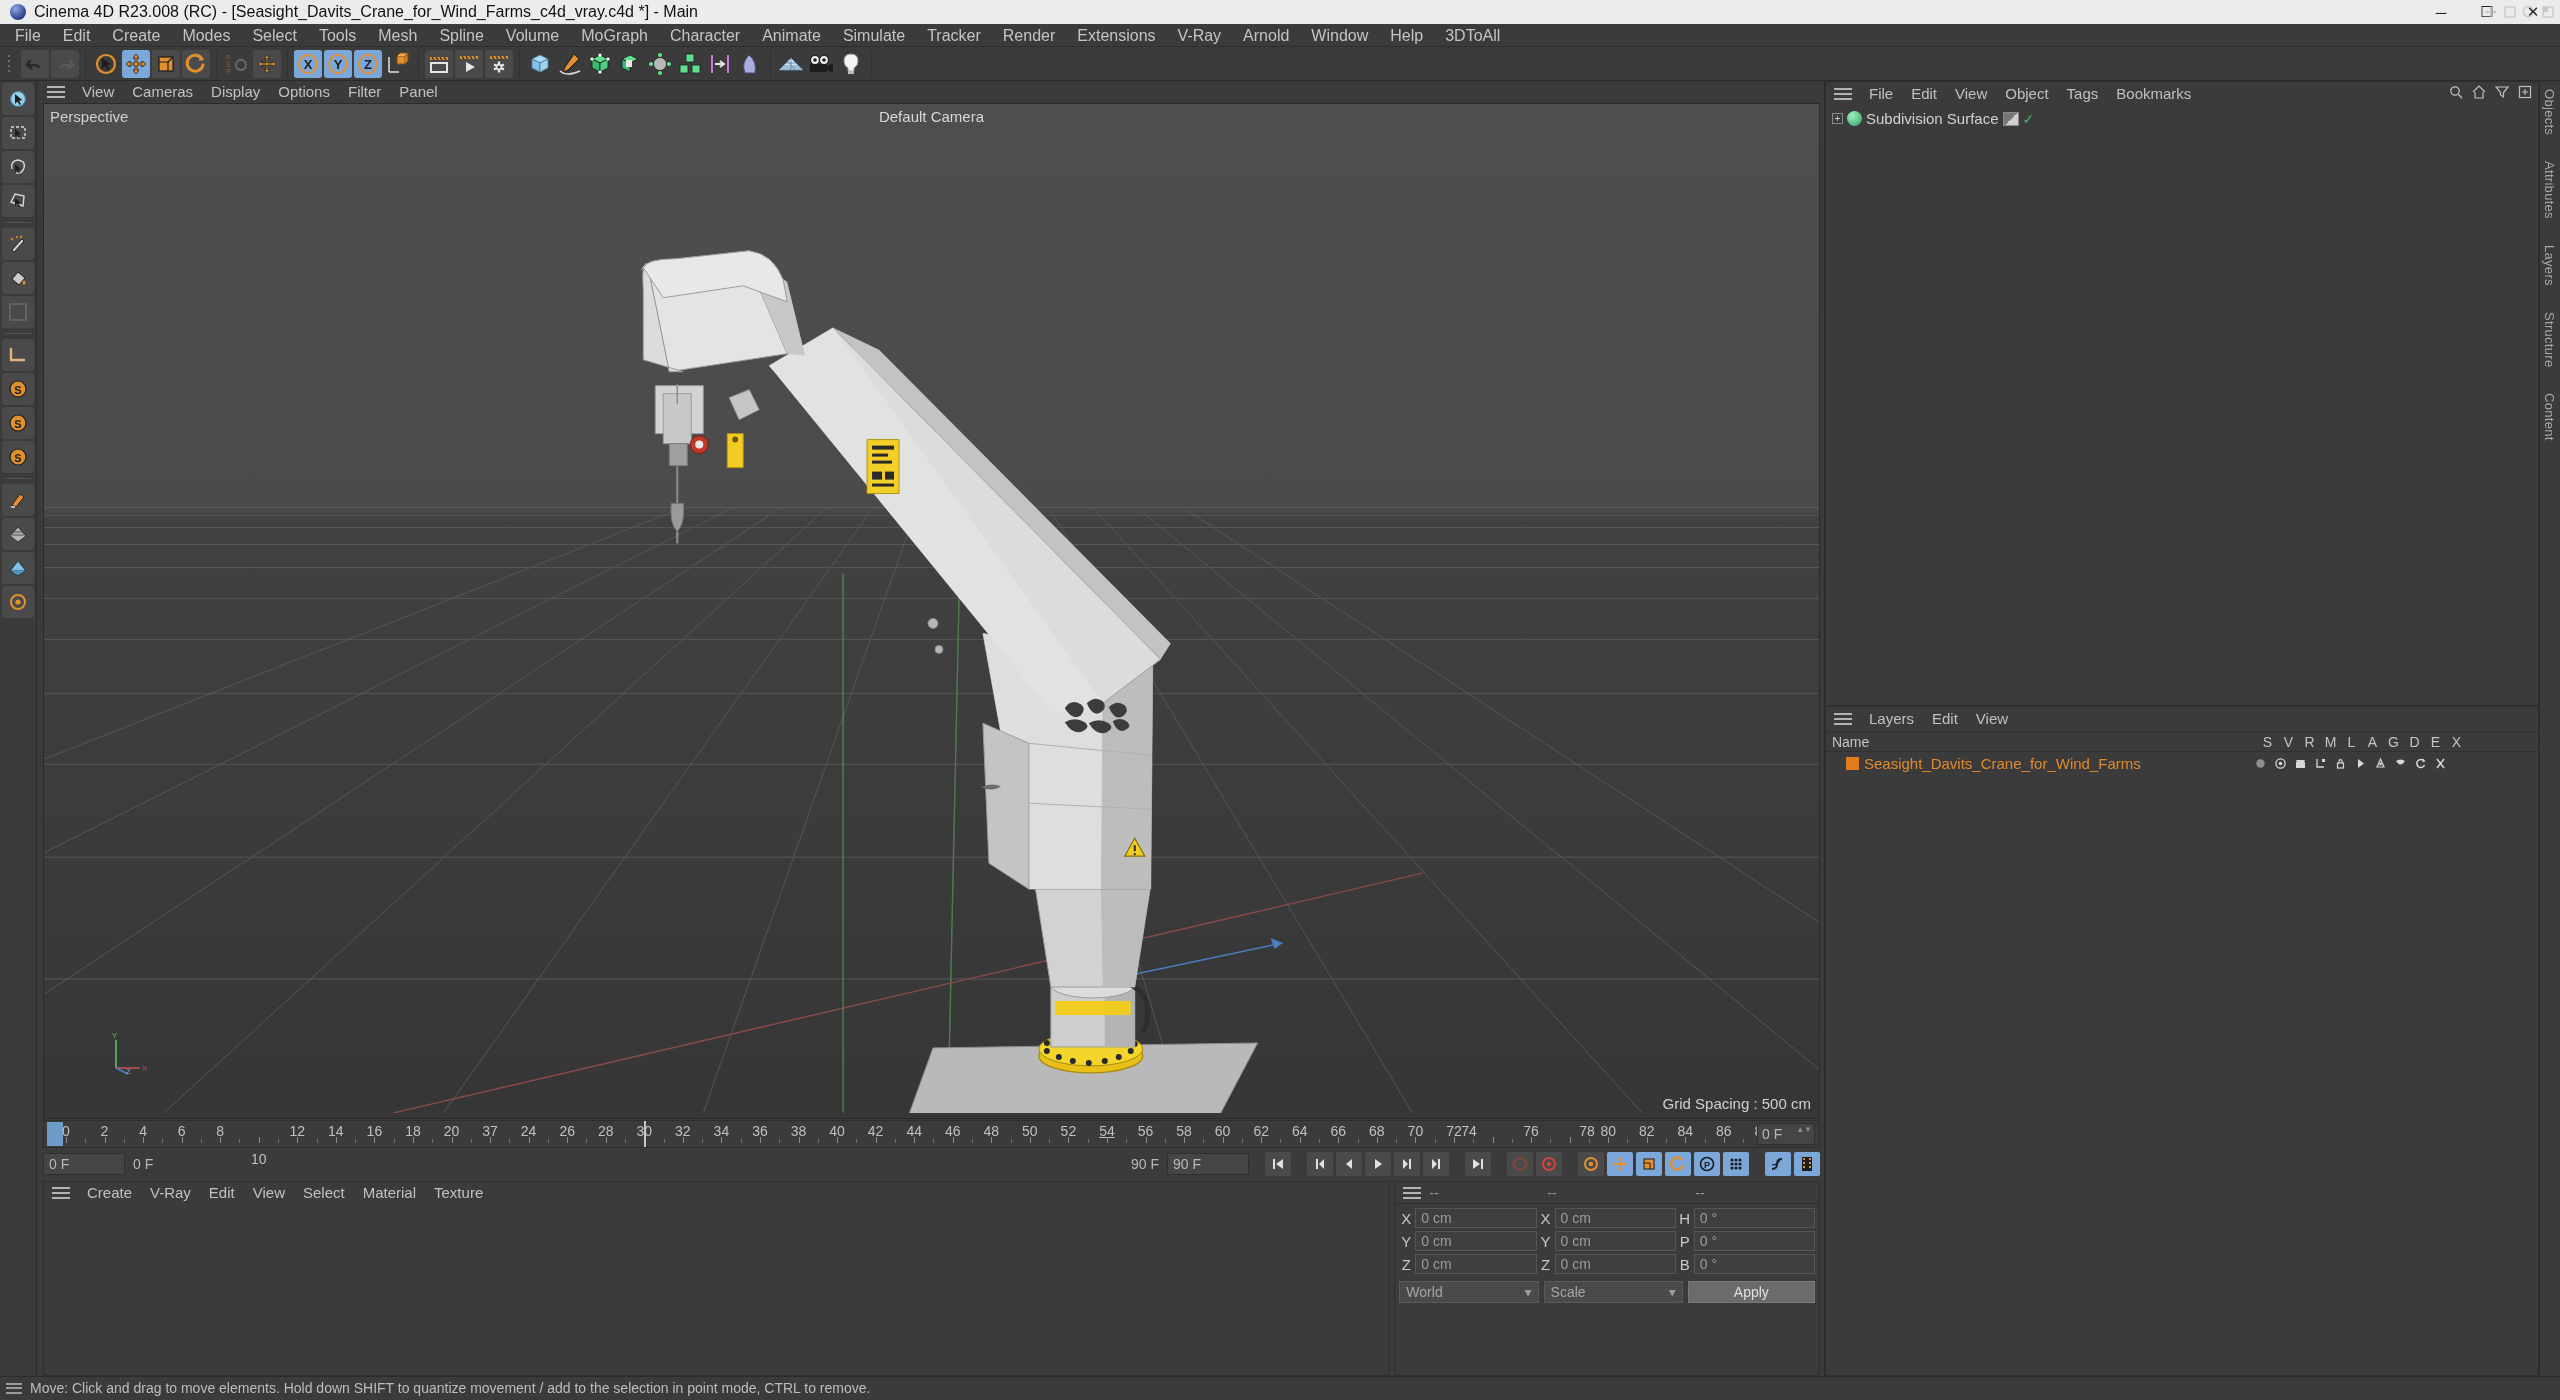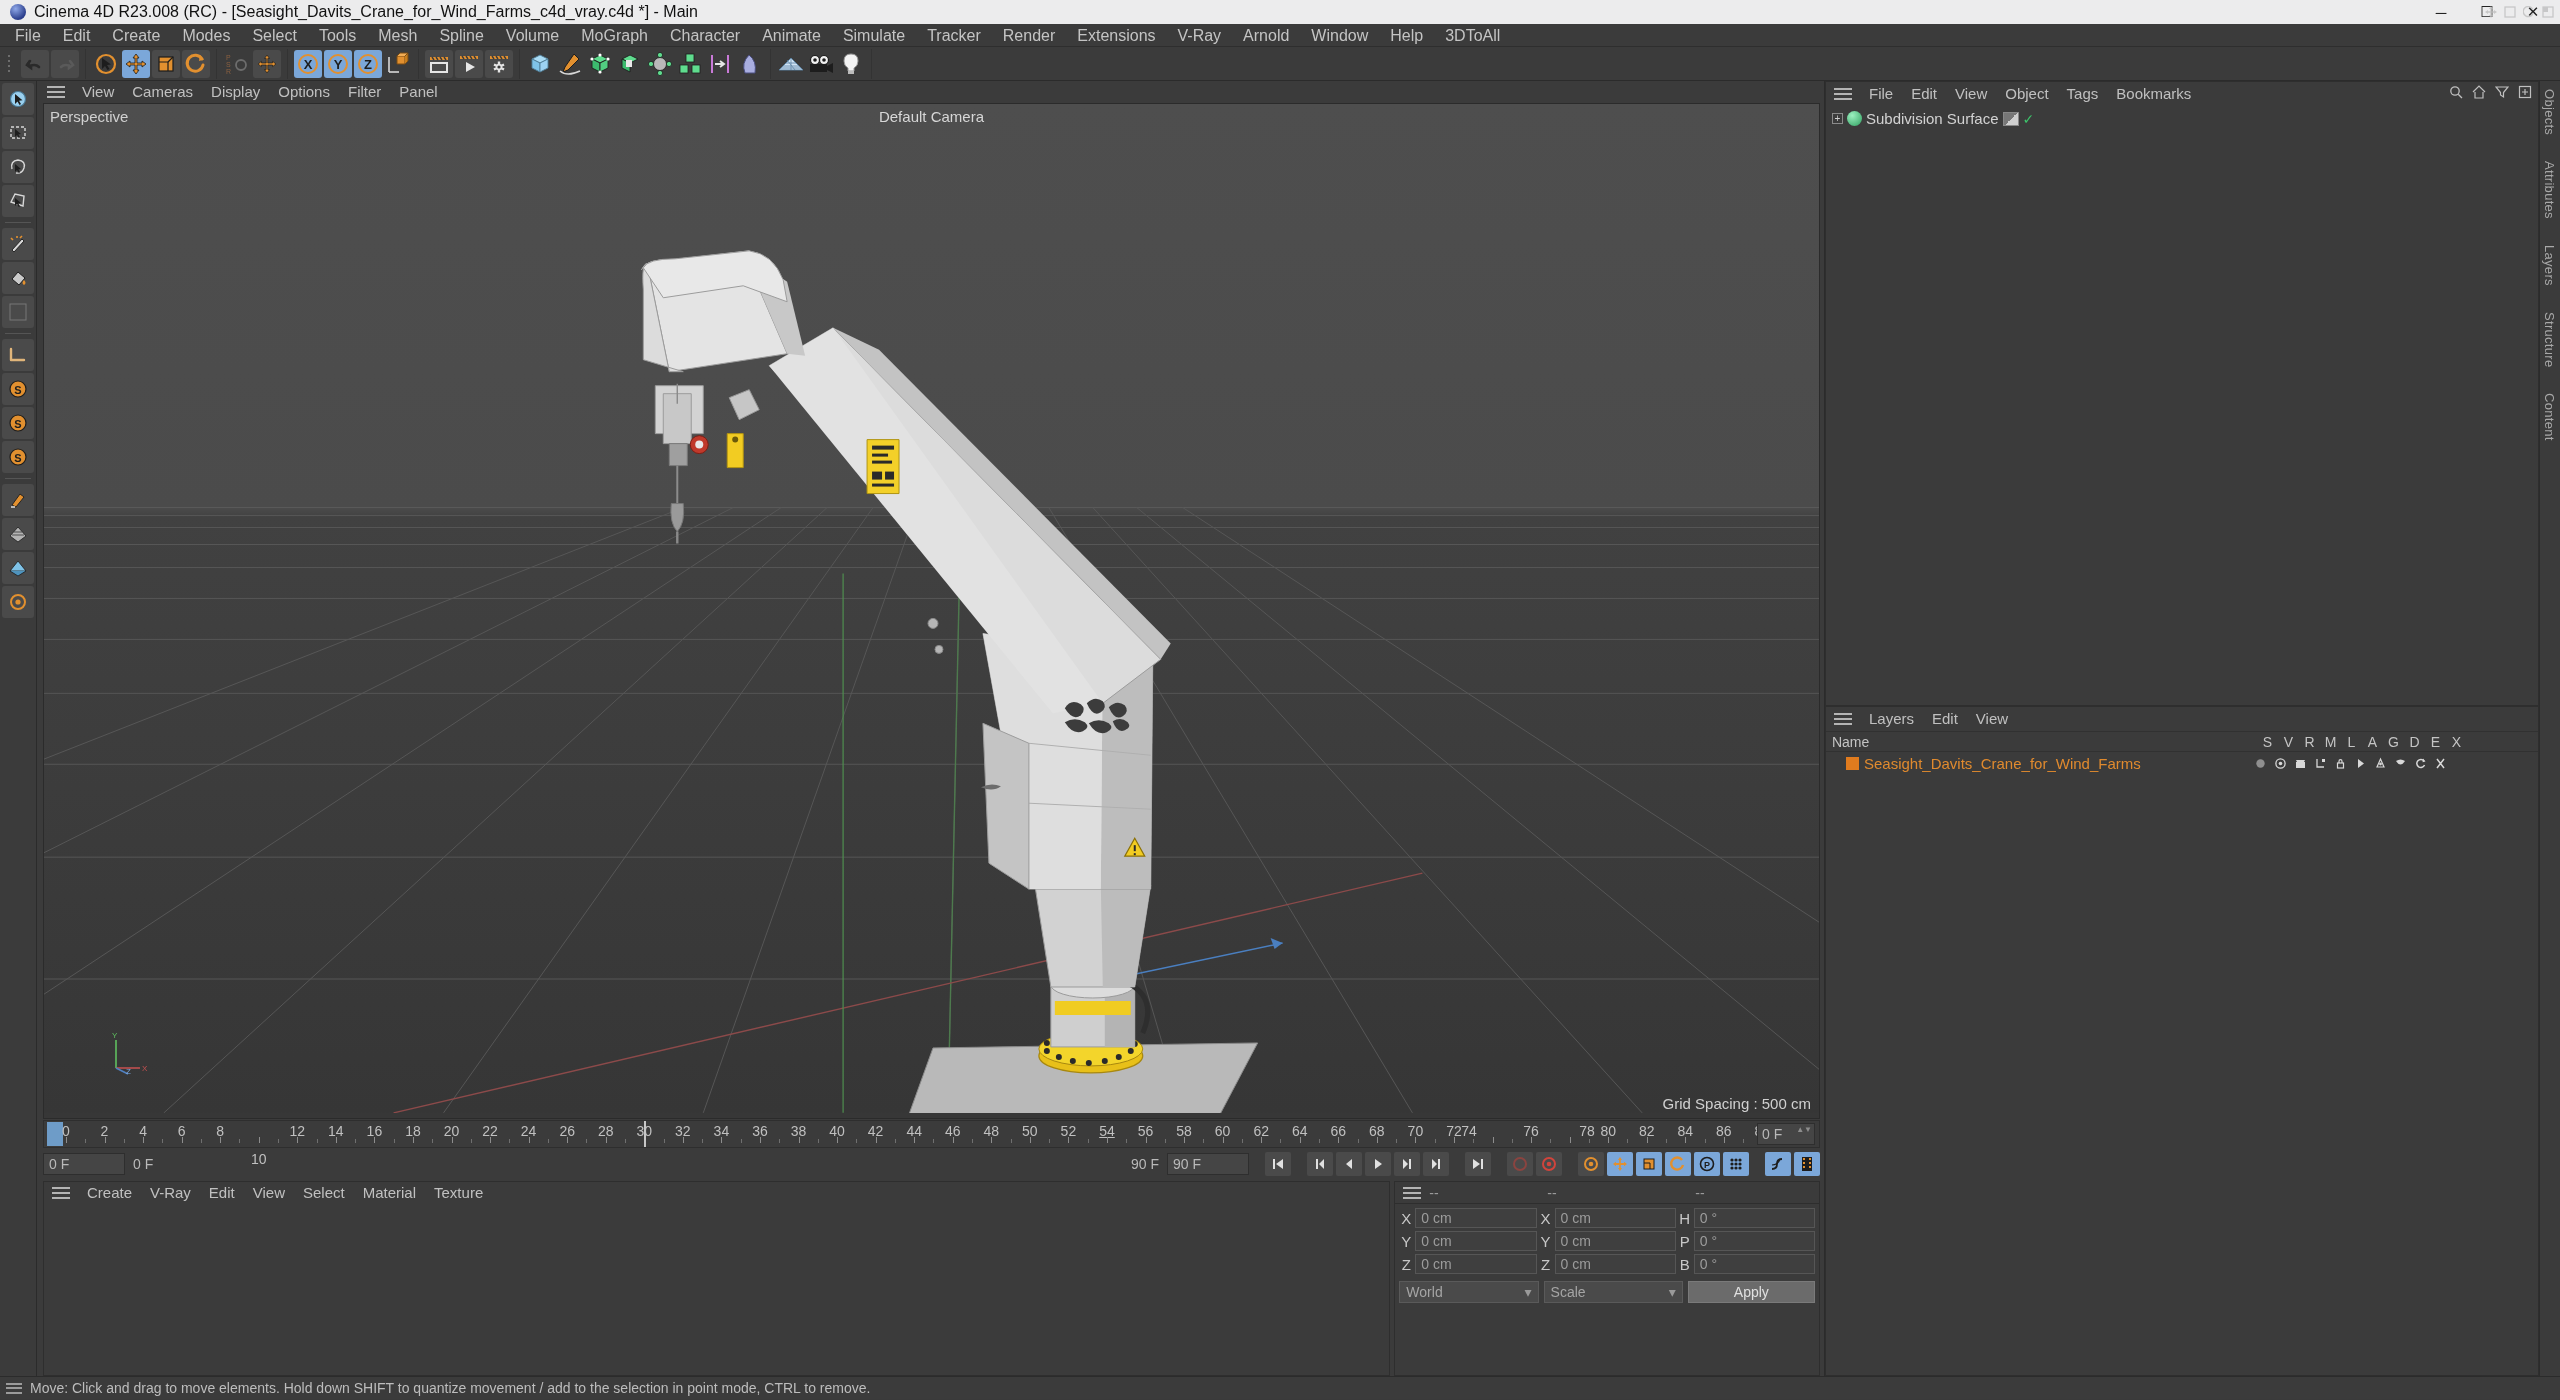--- a/index.html
+++ b/index.html
@@ -748,21 +748,21 @@
           <div class="tl-tick" style="left: 311.167px; height: 4px; background: rgb(111, 111, 111);"></div>
           <div class="tl-num" style="left: 330.444px;">16</div>
           <div class="tl-tick" style="left: 330.444px; height: 6px;"></div>
           <div class="tl-tick" style="left: 349.722px; height: 4px; background: rgb(111, 111, 111);"></div>
           <div class="tl-num" style="left: 369px;">18</div>
           <div class="tl-tick" style="left: 369px; height: 6px;"></div>
           <div class="tl-tick" style="left: 388.278px; height: 4px; background: rgb(111, 111, 111);"></div>
           <div class="tl-num" style="left: 407.556px;">20</div>
           <div class="tl-tick" style="left: 407.556px; height: 6px;"></div>
           <div class="tl-tick" style="left: 426.833px; height: 4px; background: rgb(111, 111, 111);"></div>
-          <div class="tl-num" style="left: 446.111px;">22</div>
+          <div class="tl-num" style="left: 446.111px;">37</div>
           <div class="tl-tick" style="left: 446.111px; height: 6px;"></div>
           <div class="tl-tick" style="left: 465.389px; height: 4px; background: rgb(111, 111, 111);"></div>
           <div class="tl-num" style="left: 484.667px;">24</div>
           <div class="tl-tick" style="left: 484.667px; height: 6px;"></div>
           <div class="tl-tick" style="left: 503.944px; height: 4px; background: rgb(111, 111, 111);"></div>
           <div class="tl-num" style="left: 523.222px;">26</div>
           <div class="tl-tick" style="left: 523.222px; height: 6px;"></div>
           <div class="tl-tick" style="left: 542.5px; height: 4px; background: rgb(111, 111, 111);"></div>
           <div class="tl-num" style="left: 561.778px;">28</div>
           <div class="tl-tick" style="left: 561.778px; height: 6px;"></div>

